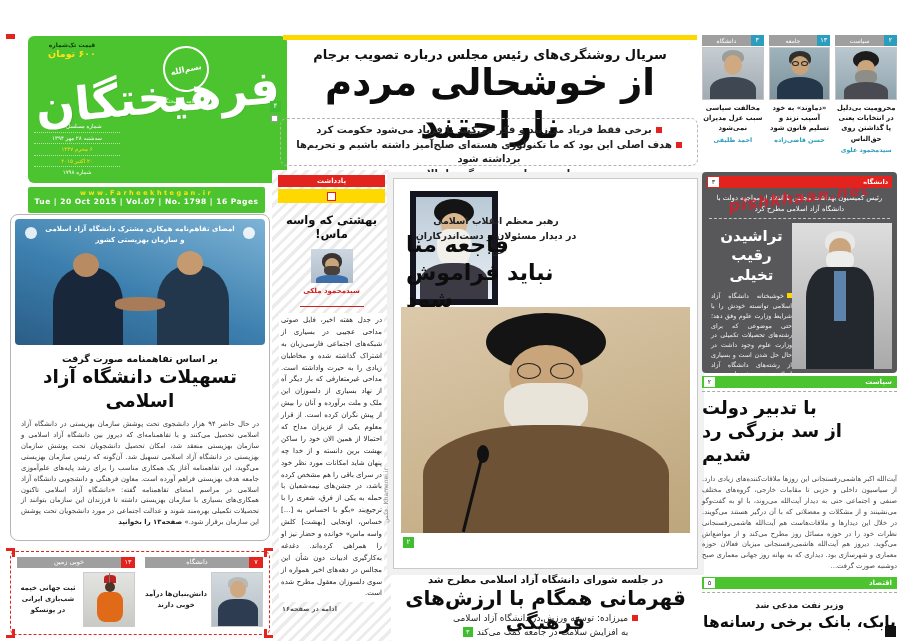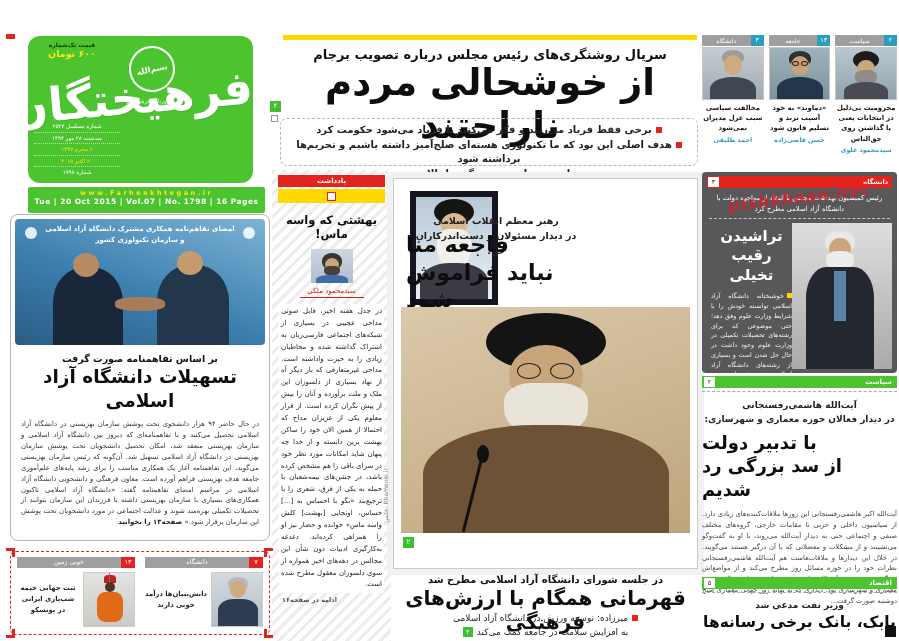--- a/index.html
+++ b/index.html
@@ -2,21 +2,21 @@
 <html lang="fa" dir="rtl"><head>
 <meta charset="utf-8">
 <style>
   *{margin:0;padding:0;box-sizing:border-box}
   html,body{background:#ddd}
   body{font-family:"DejaVu Sans",sans-serif}
   #page{position:relative;width:899px;height:641px;margin:0 auto;background:#fff;overflow:hidden;direction:rtl}
   .abs{position:absolute}
 
   
-  #masthead{left:28px;top:36px;width:225px;height:147px;background:#4cc42f;border-radius:12px}
+  #masthead{left:28px;top:36px;width:259px;height:147px;background:#4cc42f;border-radius:6px}
   #mast-price{position:absolute;left:8px;top:5px;width:72px;text-align:center}
   #mast-price .lbl{font-size:6px;color:#103b07;font-weight:bold}
   #mast-price .val{font-size:9.5px;color:#ffe11a;font-weight:bold}
   #mast-seal{position:absolute;right:78px;top:10px;width:46px;height:46px;border:2px solid #fff;border-radius:50%;
     color:#fff;font-size:8px;font-weight:bold;display:flex;align-items:center;justify-content:center;transform:rotate(-12deg)}
   #mast-sub{position:absolute;right:84px;top:62px;font-size:5.5px;color:#eaffdf;letter-spacing:1px}
   #mast-logo{position:absolute;left:0;right:0;top:34px;text-align:center;color:#fff;font-size:46px;font-weight:bold;
     transform:rotate(-5deg);letter-spacing:-2px;text-shadow:1px 1px 0 rgba(0,0,0,.08)}
   #mast-dates{position:absolute;left:6px;bottom:5px;width:86px;text-align:center;color:#fff;font-size:5.5px;line-height:1.55}
   #mast-dates div{border-bottom:1px dotted rgba(255,255,255,.55);padding:1px 0}
@@ -38,21 +38,21 @@
   #lead-chk{left:271px;top:115px;width:7px;height:7px;border:1px solid #999;background:#fff}
 
   
   #note{left:272px;top:170px;width:119px;height:471px;
     background:repeating-linear-gradient(135deg,#ececec 0 3px,#ffffff 3px 8px)}
   #note-red{margin:5px 6px 0;height:12px;background:#e3231d;color:#fff;font-size:7px;font-weight:bold;text-align:center;line-height:12px}
   #note-yellow{margin:2px 6px 0;height:14px;background:#ffd800;display:flex;align-items:center;justify-content:center}
   #note-icon{width:9px;height:9px;background:#fff;border:1.5px solid #e3231d}
   #note-title{margin-top:10px;text-align:center;font-size:11.5px;font-weight:bold;color:#0d0d0d}
   #note-photo{margin:8px auto 0;width:42px;height:34px;background:linear-gradient(#cdd7e2,#aebdcb);position:relative;overflow:hidden}
-  #note-name{margin:4px auto 0;width:64px;text-align:center;font-size:7px;font-weight:normal;color:#d02020;border-bottom:1.5px solid #d02020;padding-bottom:2px}
+  #note-name{margin:4px auto 0;width:64px;text-align:center;font-size:7px;font-weight:bold;color:#d02020;border-bottom:1.5px solid #d02020;padding-bottom:11px}
   #note-body{margin:6px 7px 0;background:#fff;font-size:7px;line-height:1.7;text-align:justify;color:#222;padding:2px}
   #note-more{margin:3px 10px 0;font-size:6.5px;font-weight:bold;color:#555;text-align:left}
 
   
   #cbox{left:393px;top:178px;width:305px;height:391px;background:#fff;border:1px solid #c9c9c9;box-shadow:0 0 0 6px #f1f1f1}
   #khomeini{position:absolute;right:199px;top:12px;width:88px;height:114px;border:6px solid #15151f;
     background:linear-gradient(#b9c9d6,#e9eff4);overflow:hidden}
   #c-kicker{position:absolute;left:12px;top:34px;width:180px;text-align:center;font-size:9.5px;font-weight:bold;color:#222;line-height:1.6}
   #c-headline{position:absolute;left:12px;top:52px;width:180px;text-align:left;font-size:22px;font-weight:bold;color:#0d0d0d;line-height:1.25}
   #c-photo{position:absolute;left:7px;top:128px;width:289px;height:226px;overflow:hidden;
@@ -305,24 +305,20 @@
       </div>
     </div>
   </div>
 
   <div class="abs" id="politics">
     <div class="secbar">
       <div class="sec">سیاست</div>
       <div class="num">۲</div>
     </div>
     <div class="dashsep"></div>
-    <div id="pol-kicker">
-      <div>آیت‌الله هاشمی‌رفسنجانی</div>
-      <div>در دیدار فعالان حوزه معماری و شهرسازی:</div>
-    </div>
     <div id="pol-headline">
       <div>با تدبیر دولت</div>
       <div>از سد بزرگی رد شدیم</div>
     </div>
     <div id="pol-body">آیت‌الله اکبر هاشمی‌رفسنجانی این روزها ملاقات‌کننده‌های زیادی دارد. از سیاسیون داخلی و حزبی تا مقامات خارجی، گروه‌های مختلف صنفی و اجتماعی حتی به دیدار آیت‌الله می‌روند، با او به گفت‌وگو می‌نشینند و از مشکلات و معضلاتی که با آن درگیر هستند می‌گویند. در خلال این دیدارها و ملاقات‌هاست هم آیت‌الله هاشمی‌رفسنجانی نظرات خود را در حوزه مسائل روز مطرح می‌کند و از مواضع‌اش می‌گوید. دیروز هم آیت‌الله هاشمی‌رفسنجانی میزبان فعالان حوزه معماری و شهرسازی بود. دیداری که به بهانه روز جهانی معماری صبح دوشنبه صورت گرفت...</div>
   </div>
 
   <div class="abs" id="economy">
     <div class="secbar">
       <div class="sec">اقتصاد</div>
@@ -331,21 +327,21 @@
     <div class="dashsep"></div>
     <div id="eco-kicker">وزیر نفت مدعی شد</div>
     <div id="eco-headline">بابک، بانک برخی رسانه‌ها</div>
   </div>
   <div class="abs" id="blk"></div>
 
   <div class="abs" id="larticle">
     <div id="la-photo">
       <div id="la-cap">
         <div>امضای تفاهم‌نامه همکاری مشترک دانشگاه آزاد اسلامی</div>
-        <div>و سازمان تکنولوژی کشور</div>
+        <div>و سازمان بهزیستی کشور</div>
       </div>
       <div class="logodot" style="left:10px;top:8px"></div>
       <div class="logodot" style="right:10px;top:8px"></div>
       <div class="figL" style="left:38px;top:48px;width:70px;height:78px;background:#18273a"></div>
       <div class="head" style="position:absolute;left:58px;top:34px;width:26px;height:24px;background:#b98b63;border-radius:50%"></div>
       <div class="figR" style="left:142px;top:46px;width:72px;height:80px;background:#22364c"></div>
       <div class="head" style="position:absolute;left:162px;top:32px;width:26px;height:24px;background:#c59a6f;border-radius:50%"></div>
       <div class="head" style="position:absolute;left:100px;top:78px;width:50px;height:14px;background:#a87c58;border-radius:40%"></div>
     </div>
     <div id="la-kicker">بر اساس تفاهمنامه صورت گرفت</div>

